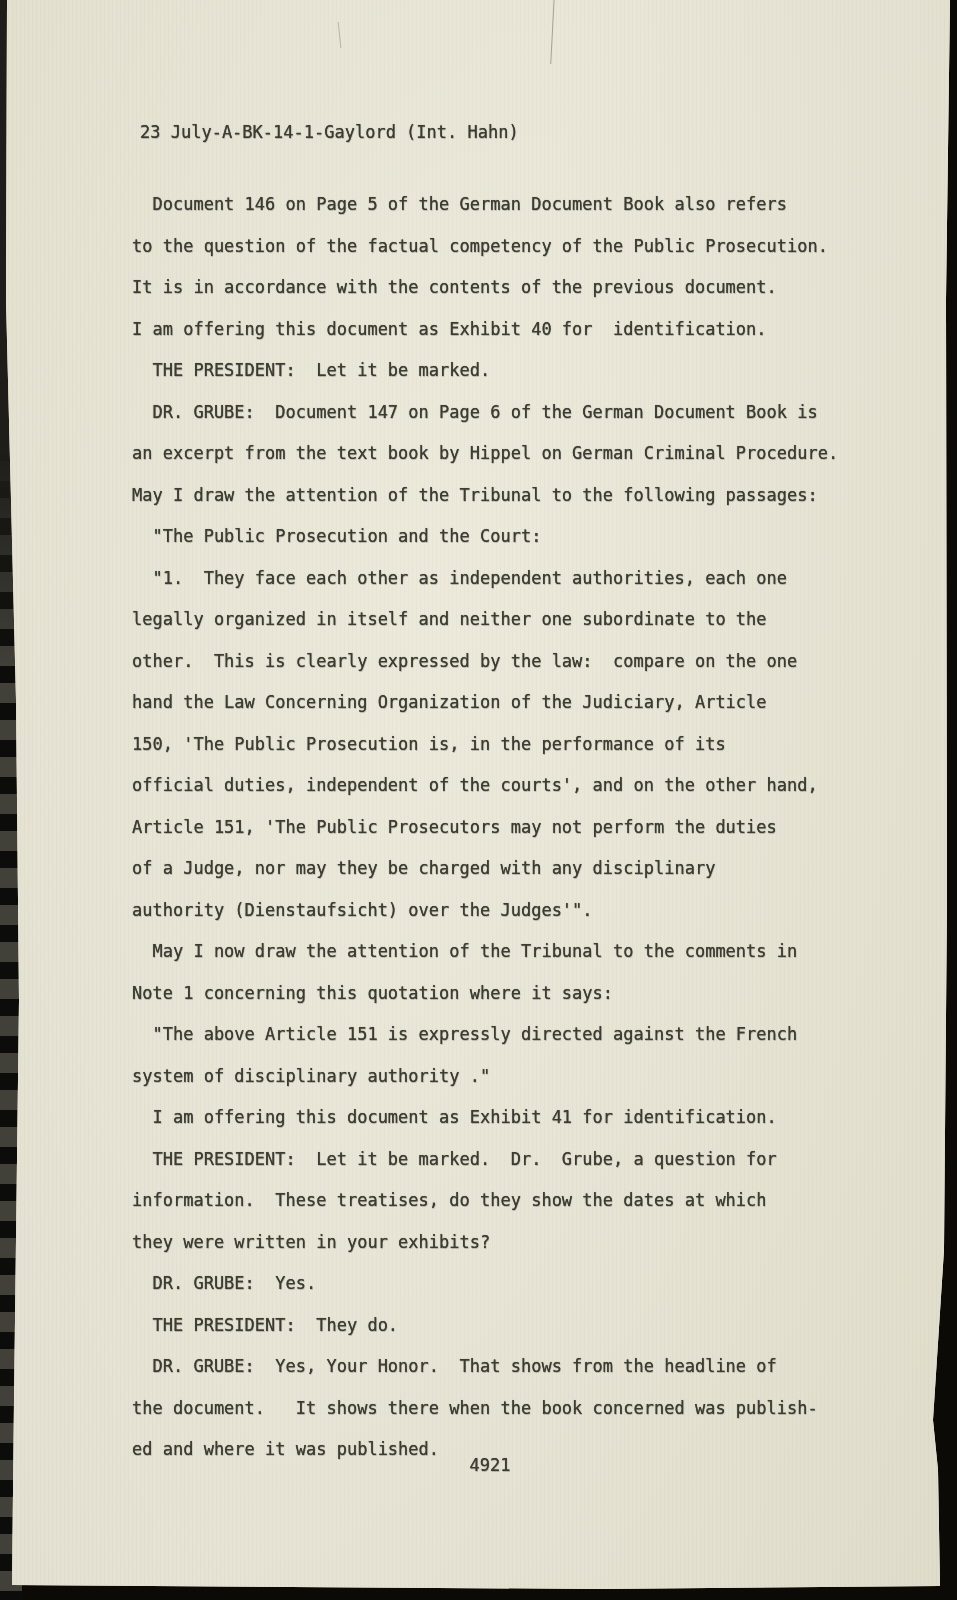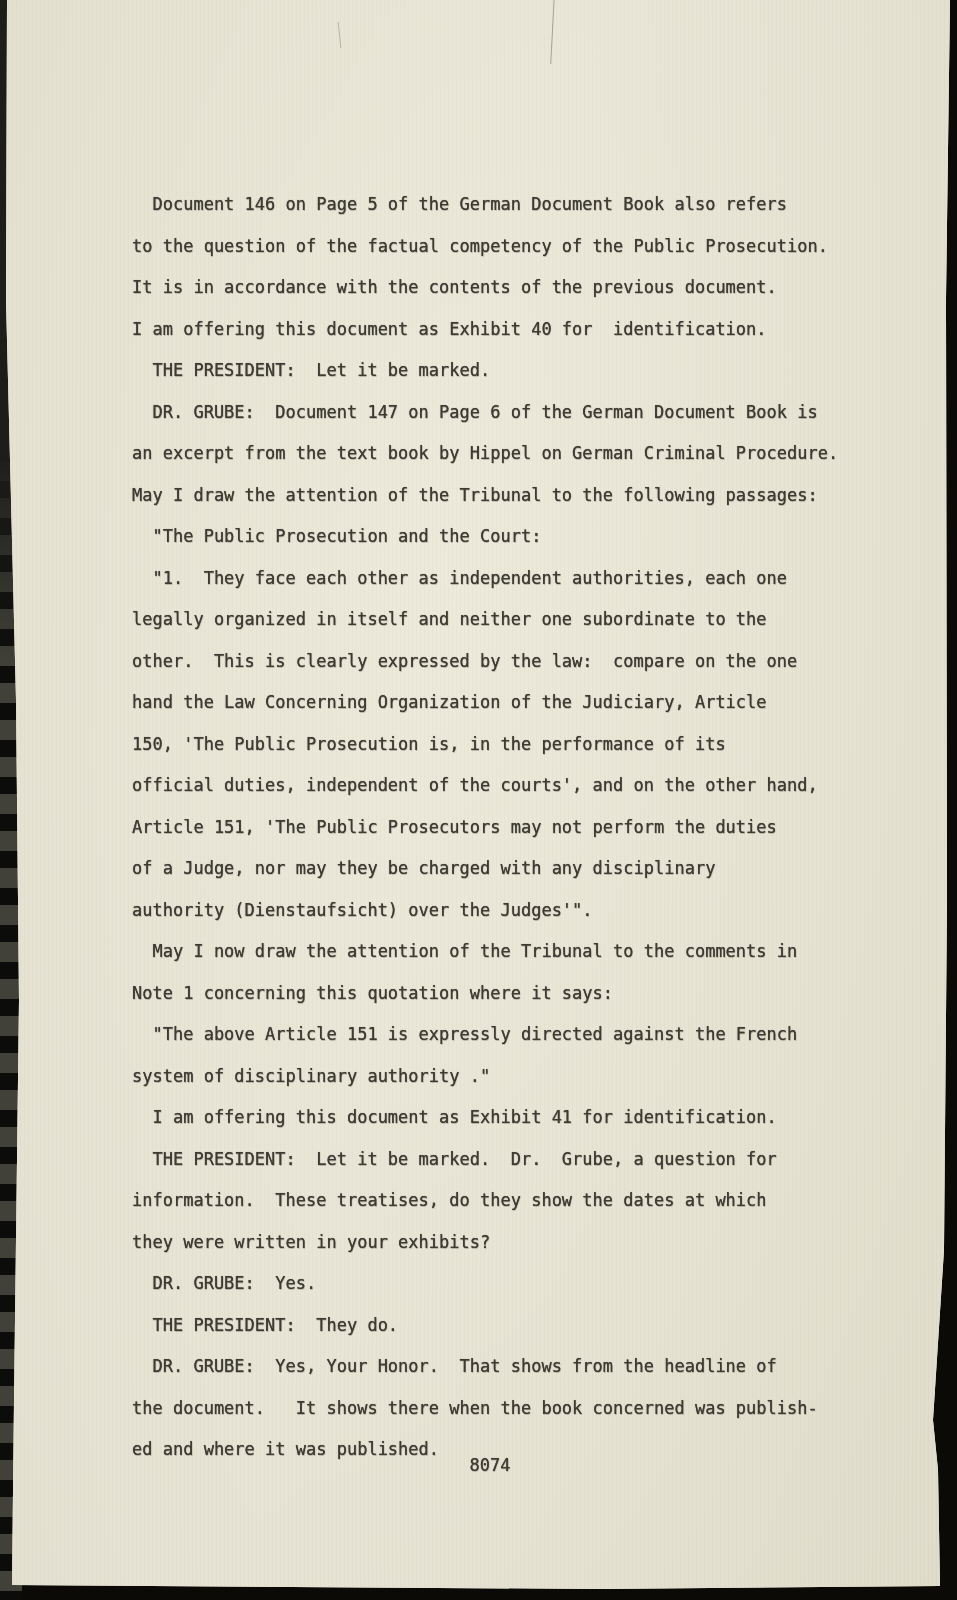--- a/index.html
+++ b/index.html
@@ -63,18 +63,19 @@
 </head>
 <body>
 
 <div class="film-edge-left"></div>
 
 <div class="paper">
   <div class="scratch"></div>
   <div class="scratch2"></div>
 
   <div class="doc-header typewritten">
+    <div>23 July-A-BK-14-1-Gaylord (Int. Hahn)</div>
   </div>
 
   <div class="doc-body typewritten"><div class="line">  Document 146 on Page 5 of the German Document Book also refers</div><div class="line">to the question of the factual competency of the Public Prosecution.</div><div class="line">It is in accordance with the contents of the previous document.</div><div class="line">I am offering this document as Exhibit 40 for  identification.</div><div class="line">  THE PRESIDENT:  Let it be marked.</div><div class="line">  DR. GRUBE:  Document 147 on Page 6 of the German Document Book is</div><div class="line">an excerpt from the text book by Hippel on German Criminal Procedure.</div><div class="line">May I draw the attention of the Tribunal to the following passages:</div><div class="line">  "The Public Prosecution and the Court:</div><div class="line">  "1.  They face each other as independent authorities, each one</div><div class="line">legally organized in itself and neither one subordinate to the</div><div class="line">other.  This is clearly expressed by the law:  compare on the one</div><div class="line">hand the Law Concerning Organization of the Judiciary, Article</div><div class="line">150, 'The Public Prosecution is, in the performance of its</div><div class="line">official duties, independent of the courts', and on the other hand,</div><div class="line">Article 151, 'The Public Prosecutors may not perform the duties</div><div class="line">of a Judge, nor may they be charged with any disciplinary</div><div class="line">authority (Dienstaufsicht) over the Judges'".</div><div class="line">  May I now draw the attention of the Tribunal to the comments in</div><div class="line">Note 1 concerning this quotation where it says:</div><div class="line">  "The above Article 151 is expressly directed against the French</div><div class="line">system of disciplinary authority ."</div><div class="line">  I am offering this document as Exhibit 41 for identification.</div><div class="line">  THE PRESIDENT:  Let it be marked.  Dr.  Grube, a question for</div><div class="line">information.  These treatises, do they show the dates at which</div><div class="line">they were written in your exhibits?</div><div class="line">  DR. GRUBE:  Yes.</div><div class="line">  THE PRESIDENT:  They do.</div><div class="line">  DR. GRUBE:  Yes, Your Honor.  That shows from the headline of</div><div class="line">the document.   It shows there when the book concerned was publish-</div><div class="line">ed and where it was published.</div></div>
 
-  <div class="page-number typewritten">8074</div>
+  <div class="page-number typewritten">4921</div>
 </div>
 
 </body></html>

